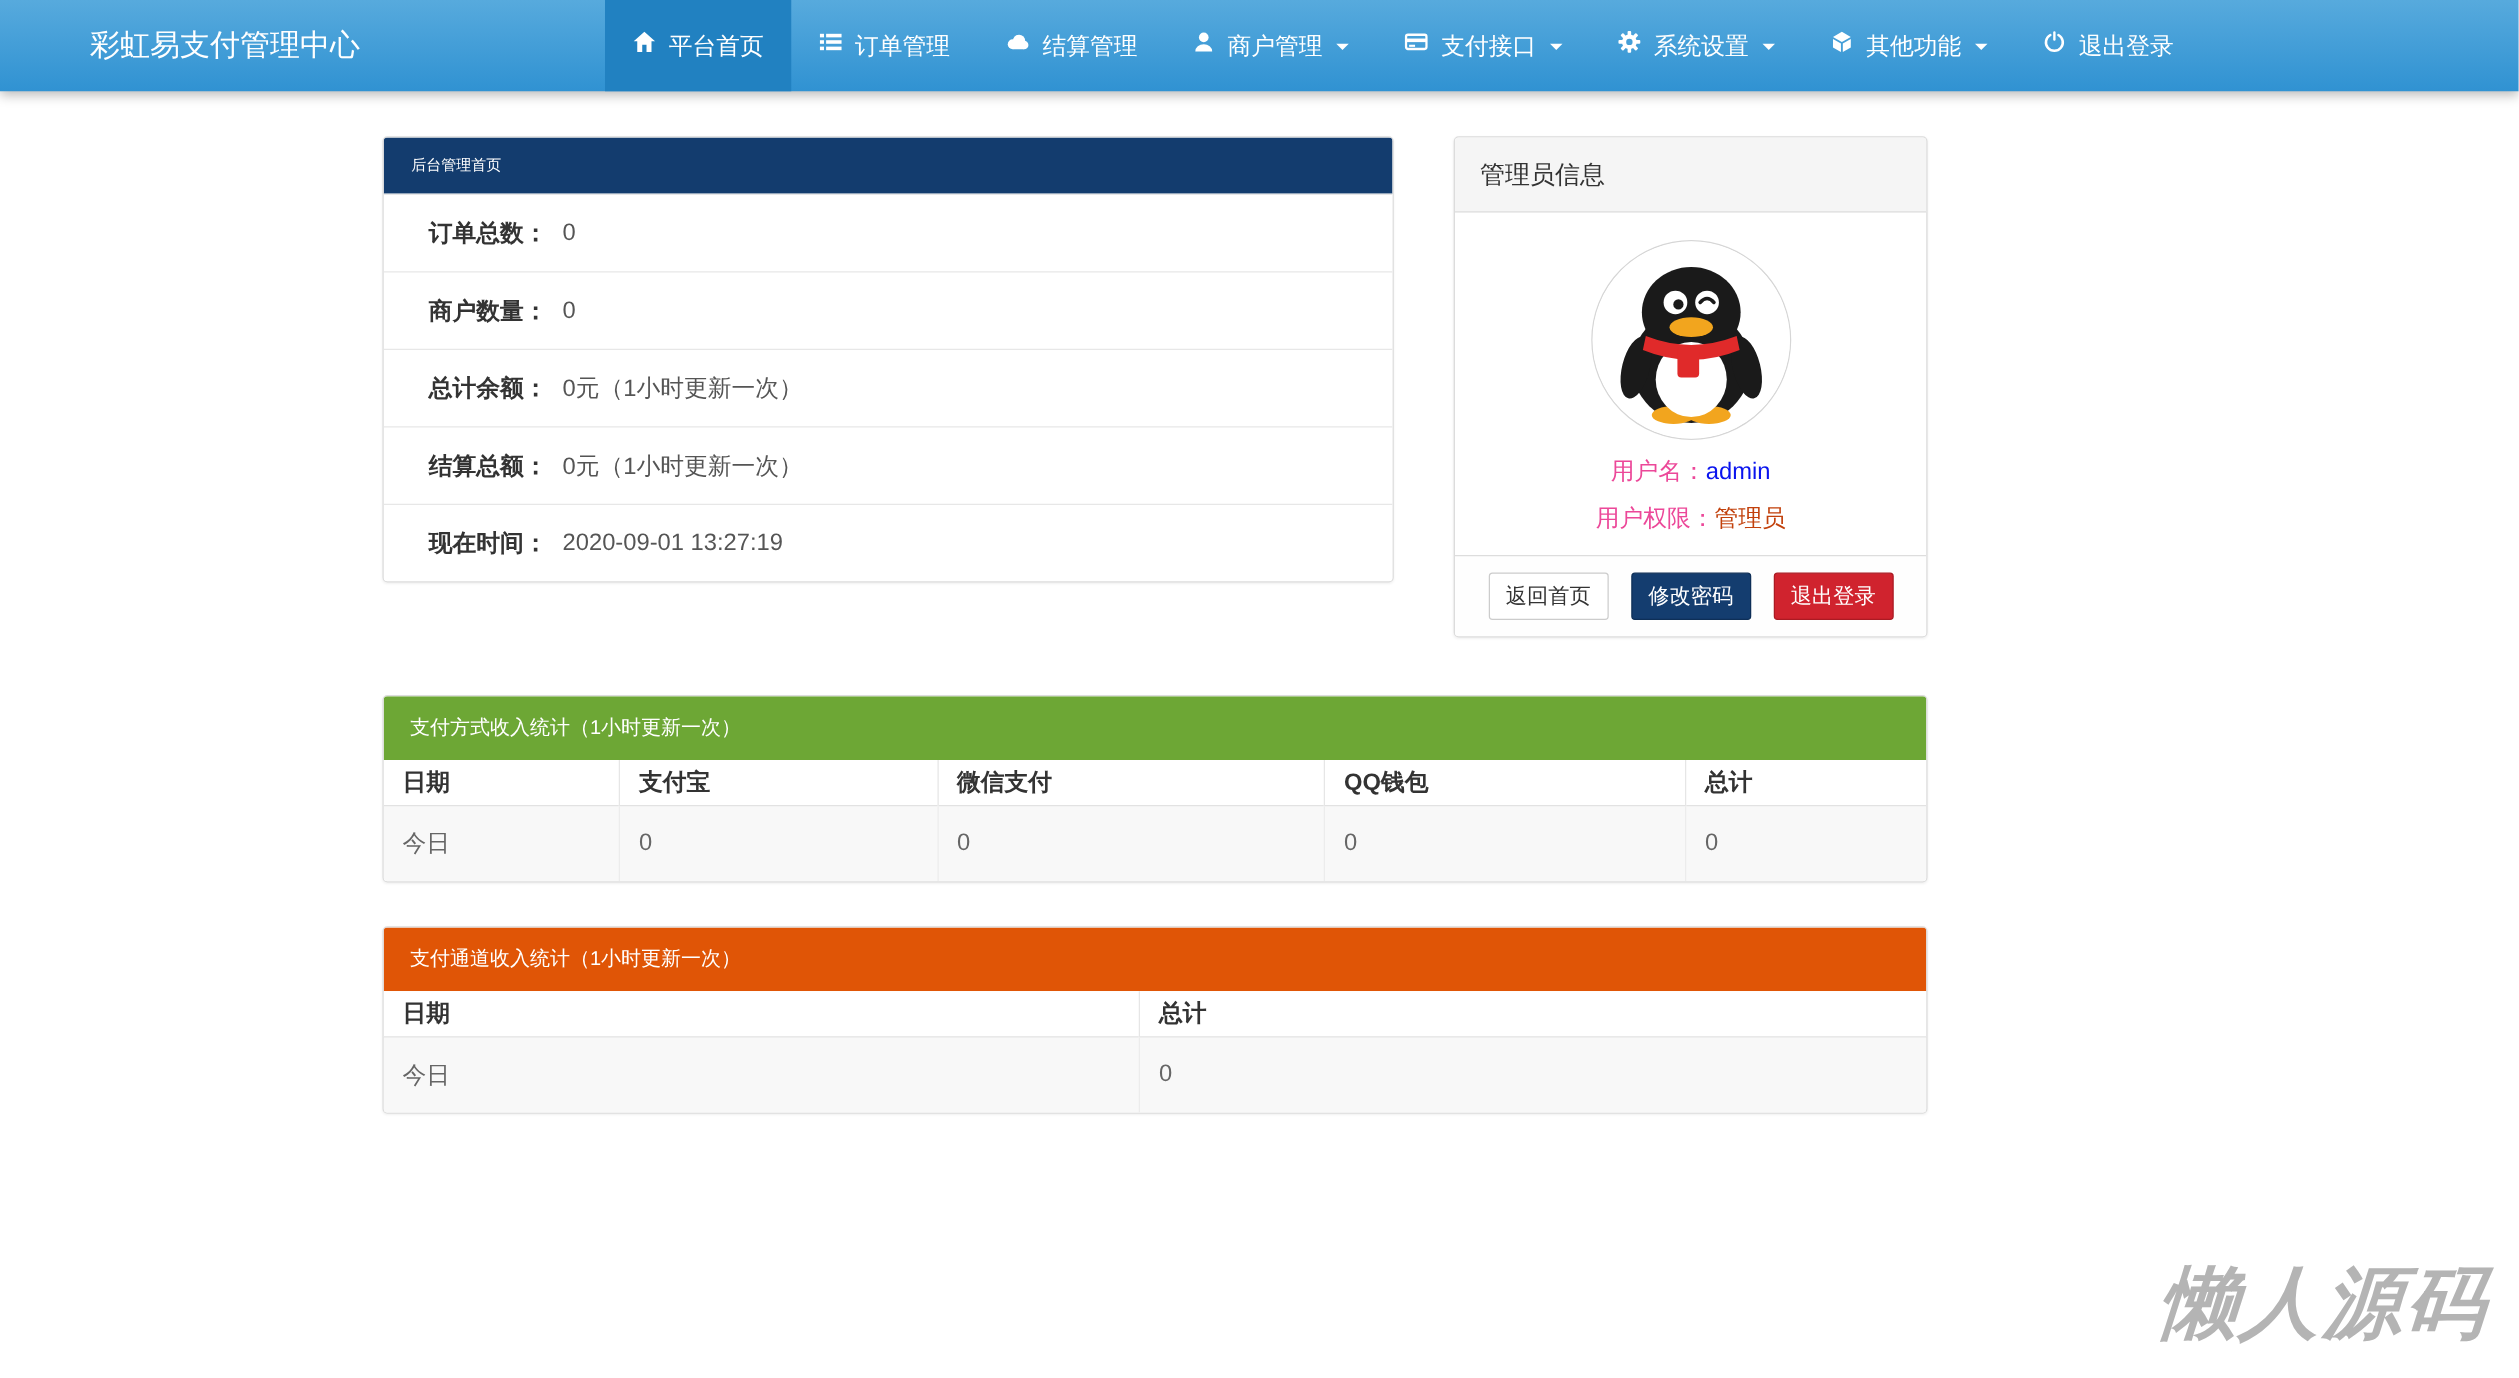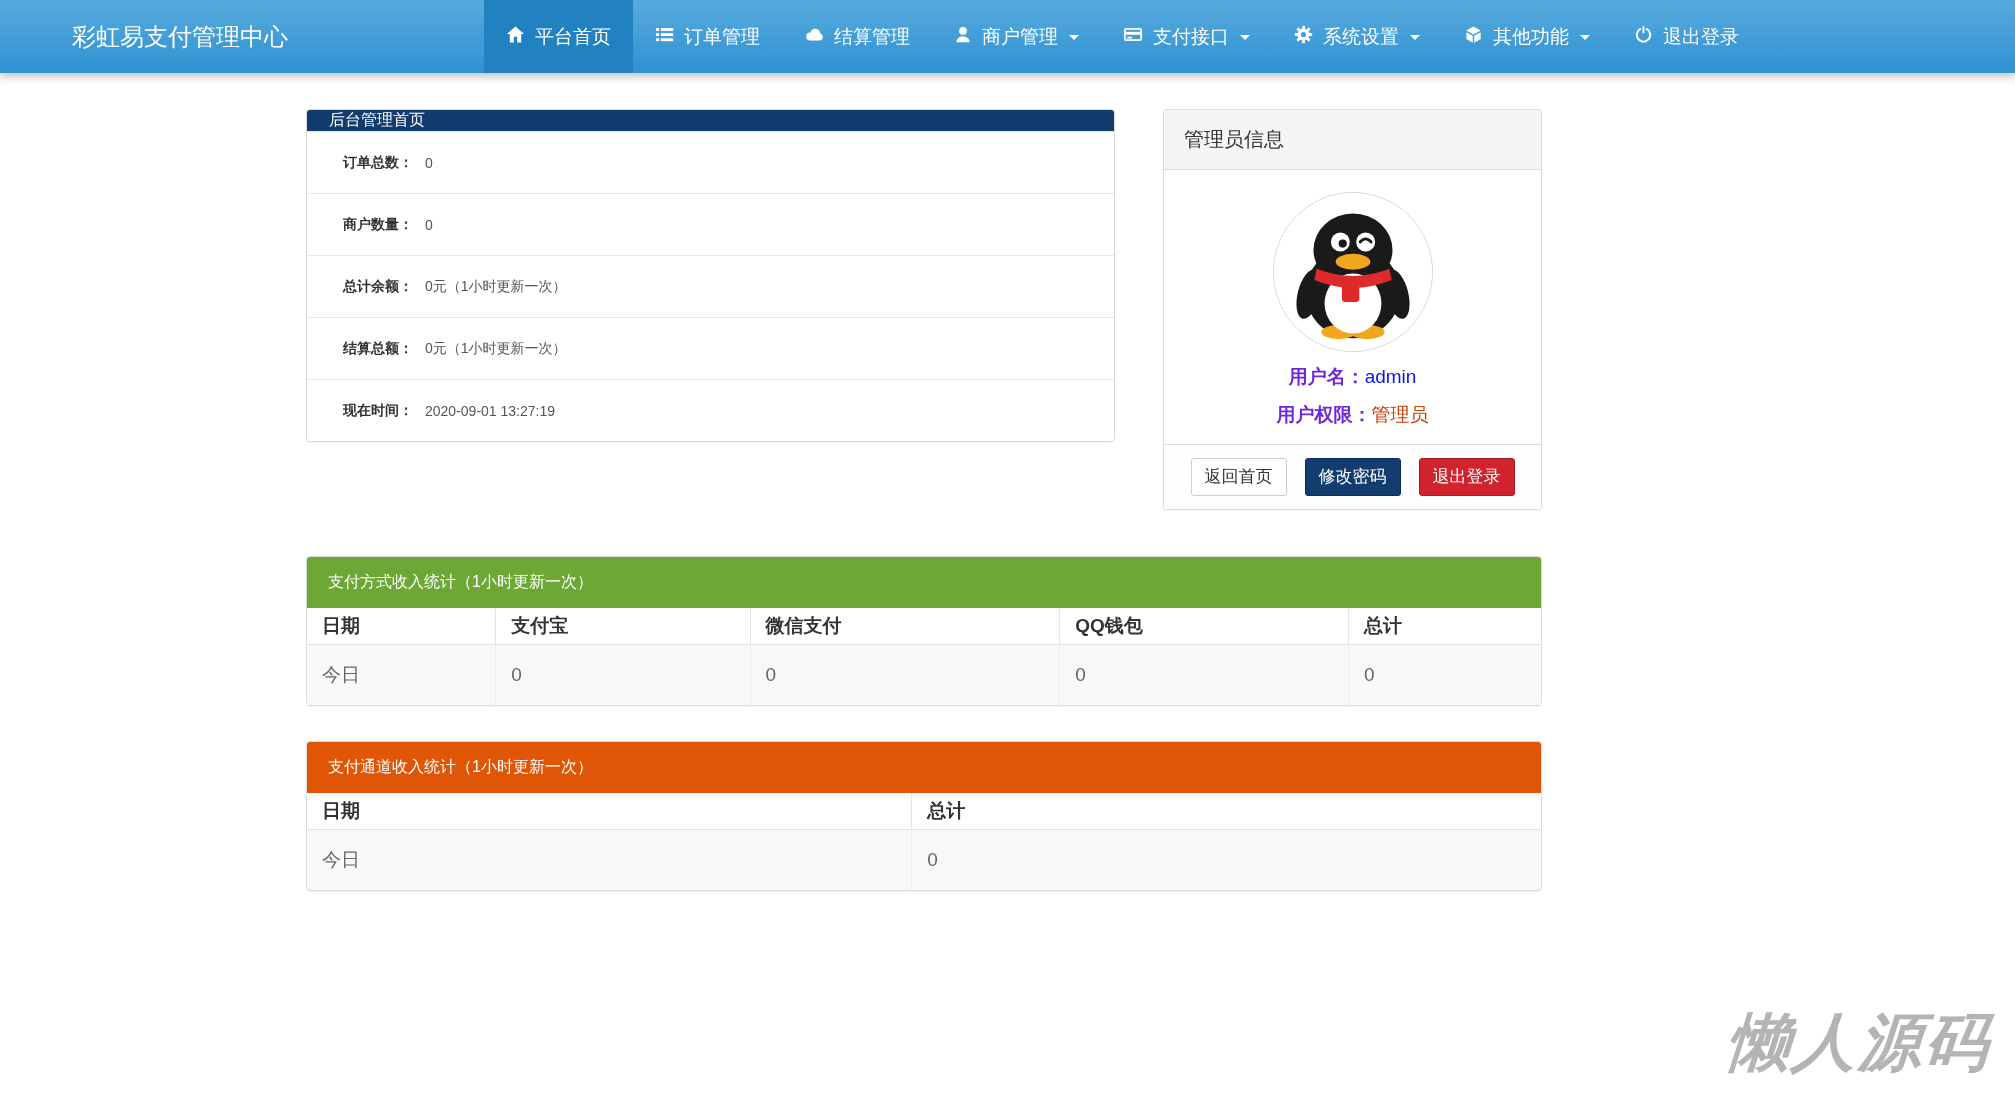--- a/index.html
+++ b/index.html
@@ -21,36 +21,36 @@
     border-top-color:#fff; margin:6px 0 0 1px; }
 
   
   .main { width:1236px; margin:36px 0 0 306px; }
   .row1 { display:flex; gap:48px; align-items:flex-start; }
   .panel { background:#fff; border:1px solid #dcdcdc; border-radius:4px;
     box-shadow:0 1px 2px rgba(0,0,0,.06); overflow:hidden; }
 
   
   .dash { width:809px; }
-  .dash-header { background:#133c6e; color:#fff; font-size:16px; padding:0 22px; }
+  .dash-header { background:#133c6e; color:#fff; font-size:12px; padding:14px 22px; }
   .dash-row { display:flex; align-items:center; height:62px; padding-left:36px;
-    font-size:14px; color:#555; border-top:1px solid #e7e7e7; background:#fff; }
+    font-size:19px; color:#555; border-top:1px solid #e7e7e7; background:#fff; }
   .dash-row:first-of-type { border-top:none; }
   .dash-row .lbl { font-weight:bold; color:#333; margin-right:12px; }
 
   
   .admin { width:379px; }
   .admin-header { background:#f5f5f5; border-bottom:1px solid #ddd;
     padding:16px 20px; font-size:20px; color:#333; }
   .admin-body { text-align:center; padding:22px 15px 16px; }
   .avatar { width:160px; height:160px; border-radius:50%; border:1px solid #d6d6d6;
     margin:0 auto; background:#fff; overflow:hidden; }
   .info-line { font-size:19px; color:#555; margin-top:12px; }
   .info-line:first-of-type { margin-top:16px; }
-  .info-line .lbl { font-weight:bold; color:#6d28d9; }
+  .info-line .lbl { font-weight:normal; color:#ec4899; }
   .link-blue { color:#0a14ee; text-decoration:none; }
   .role-orange { color:#c2410c; }
   .admin-footer { border-top:1px solid #ddd; padding:13px 10px; background:#fefefe;
     display:flex; justify-content:center; gap:18px; }
   .btn { font-size:17px; padding:7px 13px; border-radius:3px; cursor:pointer;
     font-family:inherit; border:1px solid transparent; line-height:1.3; }
   .btn-default { background:#fff; border-color:#ccc; color:#333; }
   .btn-navy { background:#143d6f; border-color:#0e2f57; color:#fff; }
   .btn-red { background:#d0232e; border-color:#ab1a23; color:#fff; }
 

